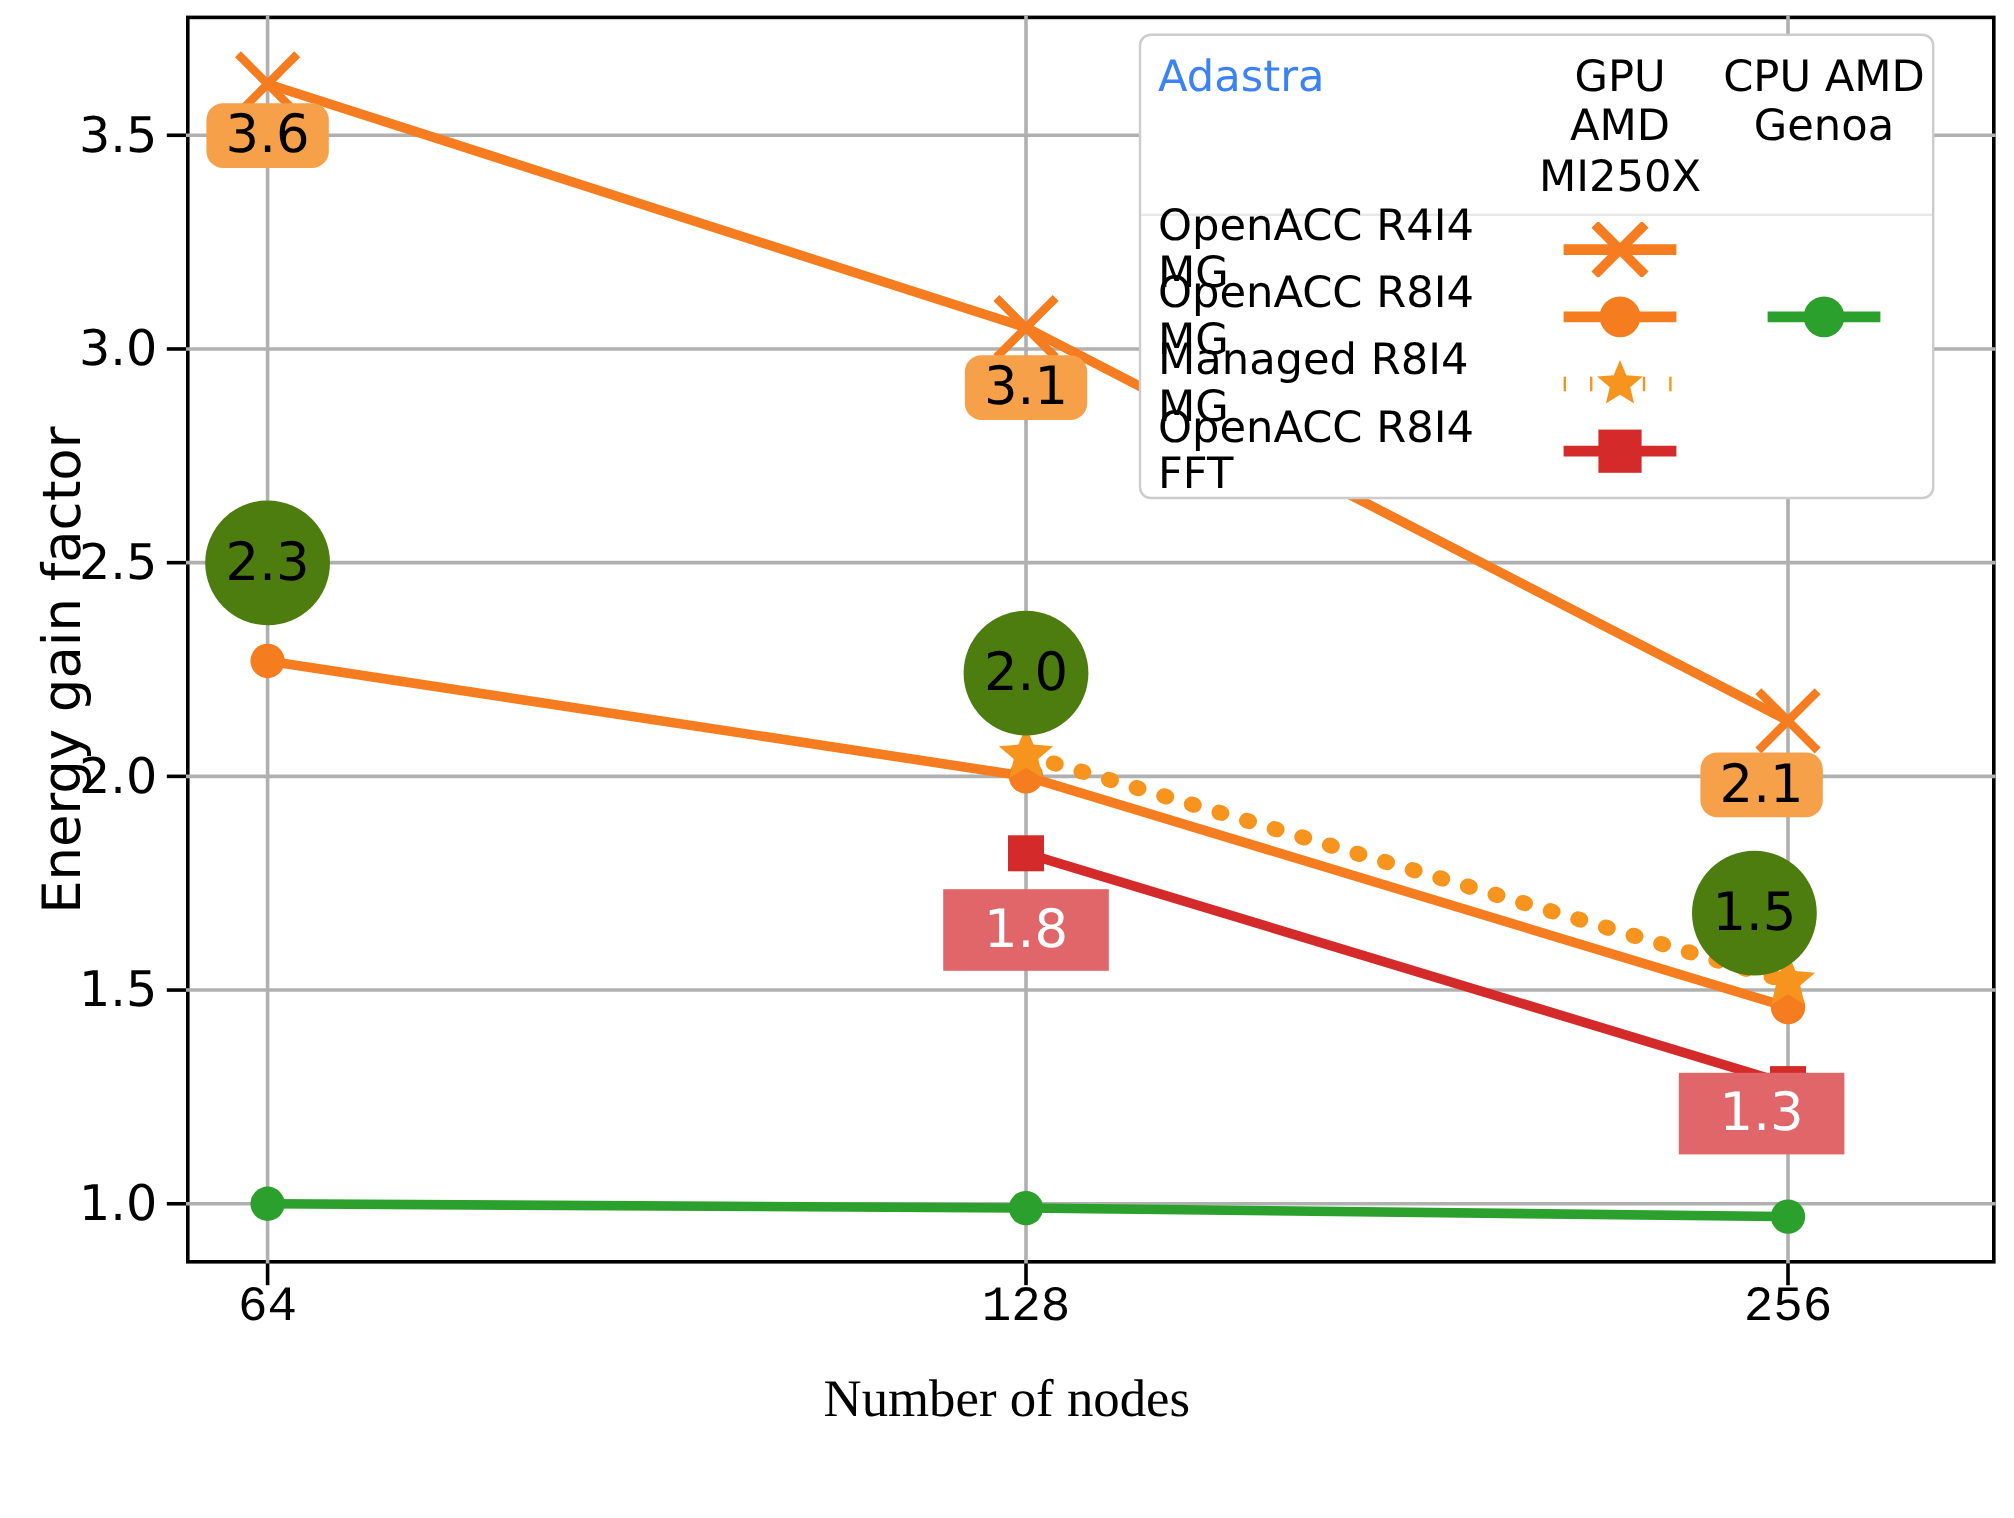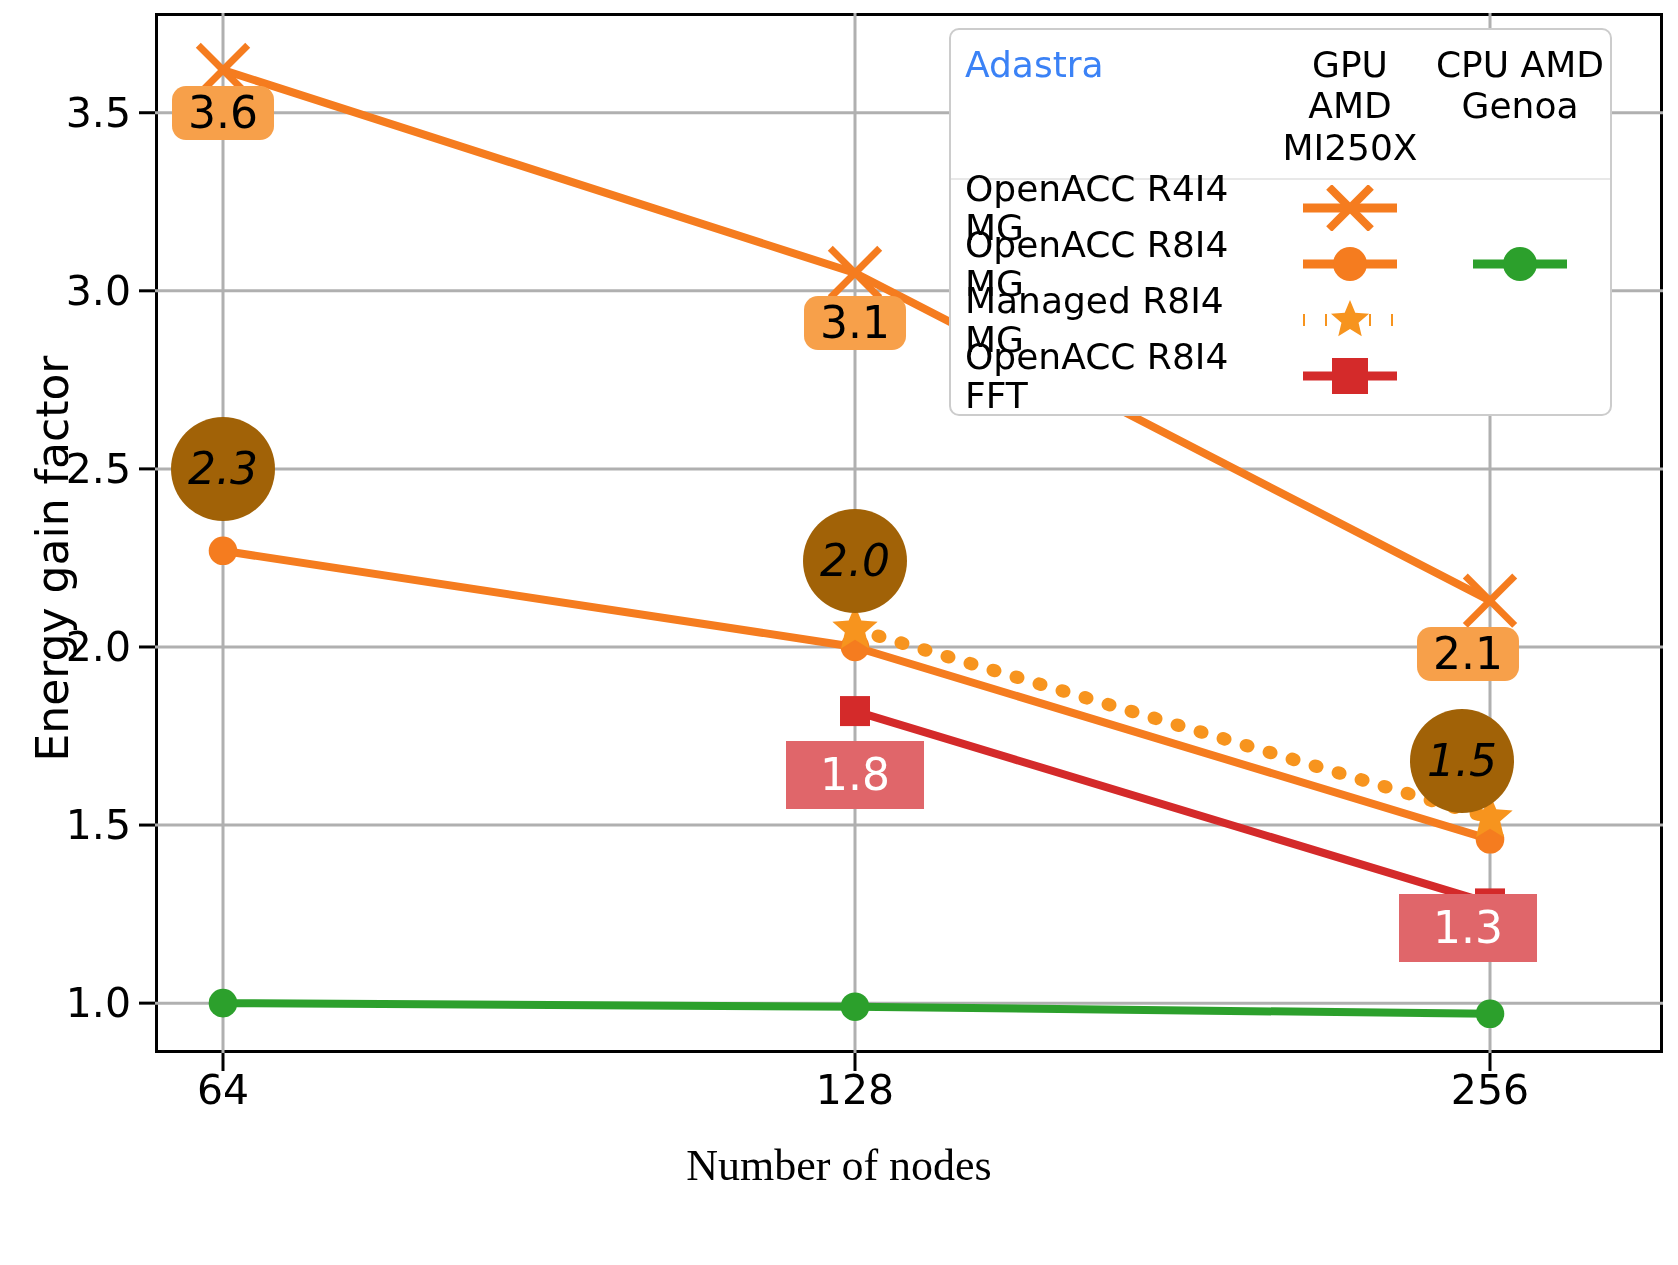--- a/index.html
+++ b/index.html
@@ -53,20 +53,21 @@
   .xtick {
     position: absolute;
     top: 1070px;
     width: 200px;
     text-align: center;
     font-size: 41px;
     color: #000;
     line-height: 1;
     transform: translateX(-100px);
     white-space: nowrap;
+    font-family: Liberation Mono, monospace;
   }
   #ylabel {
     position: absolute;
     left: -398px;
     top: 533px;
     width: 900px;
     text-align: center;
     font-size: 44px;
     color: #000;
     transform: rotate(-90deg);
@@ -95,27 +96,26 @@
     white-space: nowrap;
     transform: translate(-50%, -50%);
   }
   .annot-orange-box {
     background: #f7a04a;
     color: #000000;
     border-radius: 14px;
     padding: 5px 16px;
   }
   .annot-orange-circle {
-    background: #a16207;
+    background: #4d7c0f;
     color: #000000;
     border-radius: 50%;
     width: 104px;
     height: 104px;
     padding: 0;
-    font-style: italic;
   }
   .annot-red-box {
     background: #e0666a;
     color: #ffffff;
     border-radius: 0px;
     padding: 12px 34px;
   }
   
   #legend {
     position: absolute;

